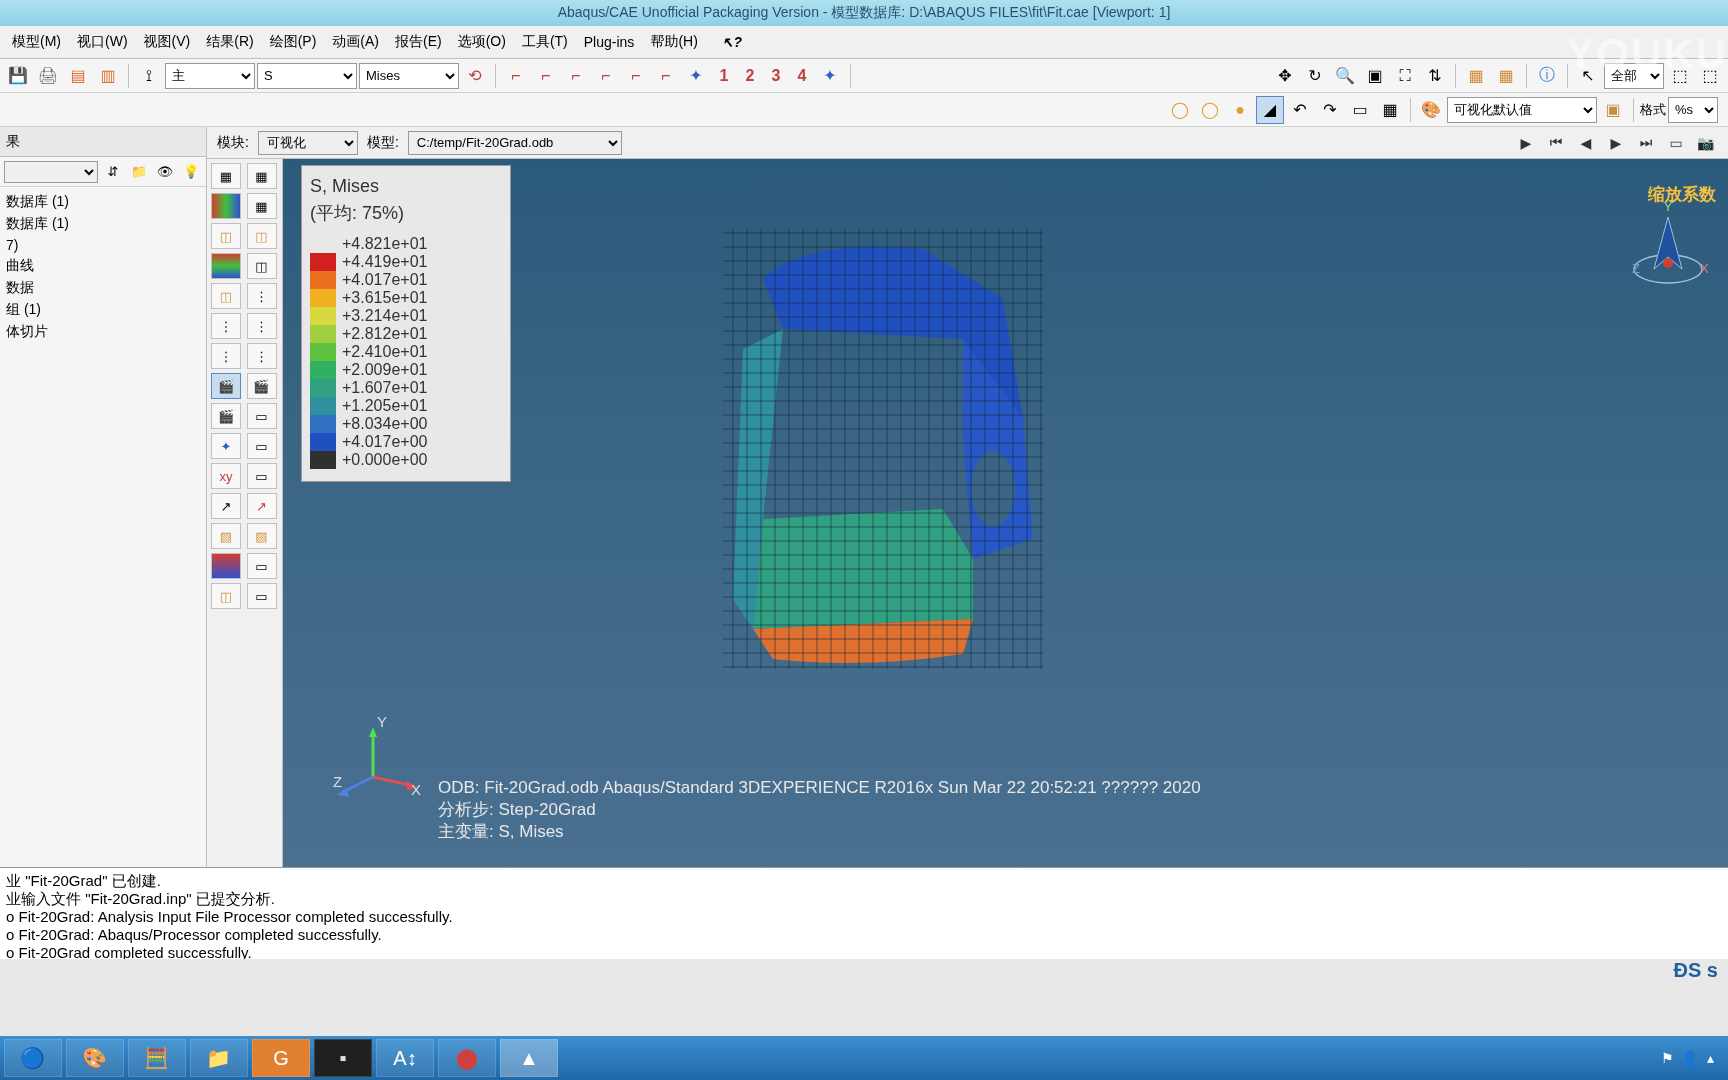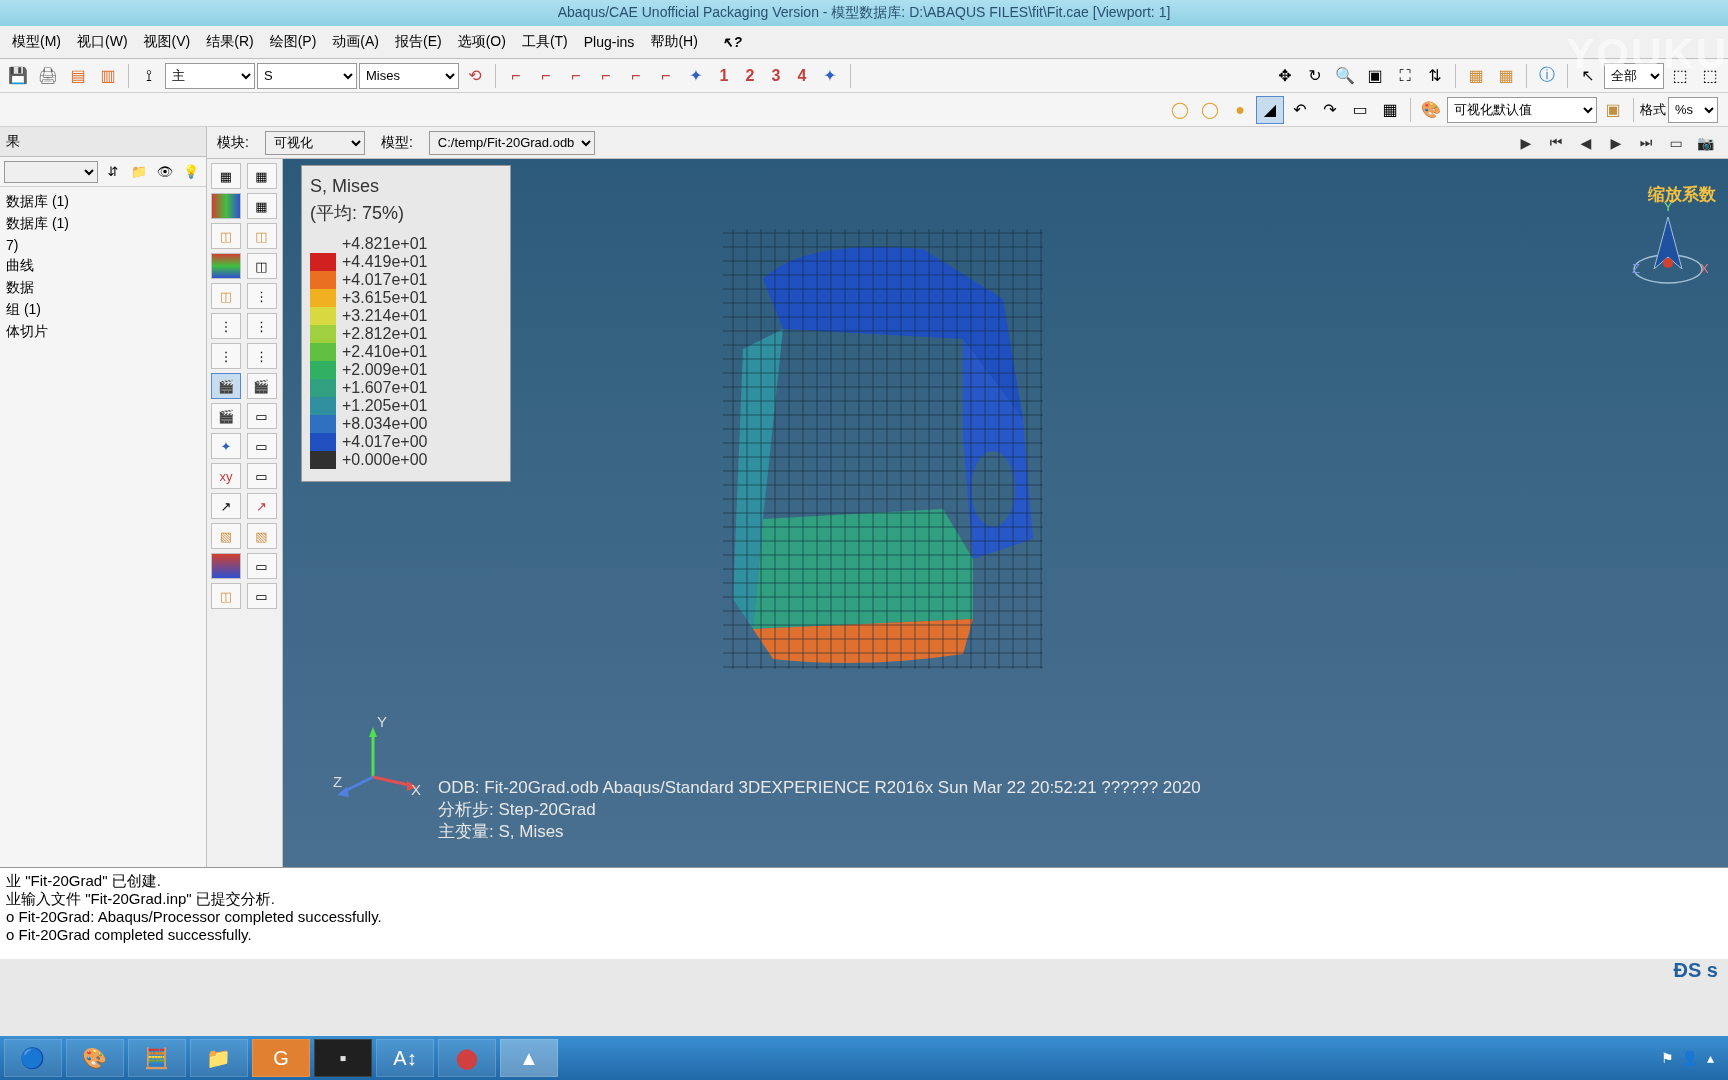--- a/index.html
+++ b/index.html
@@ -22,21 +22,21 @@
 .main-area { display: flex; height: 740px; }
 
 .left-panel { width: 207px; background: #f5f5f5; border-right: 1px solid #c0c0c0; display: flex; flex-direction: column; }
 .panel-header { height: 30px; background: #e8e8e8; border-bottom: 1px solid #c0c0c0; display: flex; align-items: center; padding: 0 6px; font-size: 14px; }
 .panel-toolbar { height: 30px; display: flex; align-items: center; padding: 0 4px; gap: 4px; border-bottom: 1px solid #d0d0d0; }
 .panel-toolbar select { flex: 1; height: 22px; border: 1px solid #999; }
 .mini-btn { width: 22px; height: 22px; display: inline-flex; align-items: center; justify-content: center; cursor: pointer; font-size: 13px; }
 .tree { flex: 1; padding: 4px 2px; overflow: auto; font-size: 14px; }
 .tree-item { padding: 2px 4px; cursor: pointer; white-space: nowrap; }
 
-.context-bar { height: 32px; background: #f0f0f0; display: flex; align-items: center; padding: 0 10px; gap: 16px; border-bottom: 1px solid #c0c0c0; font-size: 14px; }
+.context-bar { height: 32px; background: #f0f0f0; display: flex; align-items: center; padding: 0 10px; gap: 9px; border-bottom: 1px solid #c0c0c0; font-size: 14px; }
 .context-bar select { height: 24px; border: 1px solid #999; font-size: 13px; padding: 0 4px; }
 .play-controls { margin-left: auto; display: flex; gap: 6px; align-items: center; }
 .play-btn { width: 24px; height: 24px; display: inline-flex; align-items: center; justify-content: center; cursor: pointer; font-size: 14px; color: #333; }
 
 .viewport-row { display: flex; flex: 1; }
 .toolbox { width: 76px; background: #f0f0f0; border-right: 1px solid #c0c0c0; padding: 4px; display: grid; grid-template-columns: 1fr 1fr; gap: 4px; align-content: start; }
 .tool { width: 30px; height: 26px; background: #f8f8f8; border: 1px solid #c0c0c0; cursor: pointer; display: flex; align-items: center; justify-content: center; font-size: 13px; }
 .tool.selected { background: #c8dcf0; border-color: #5588cc; }
 
 .viewport { flex: 1; background: linear-gradient(#2c5a7a 0%, #3a6585 40%, #4a7090 100%); position: relative; overflow: hidden; }
@@ -171,21 +171,21 @@
       <div class="tree-item">组 (1)</div>
       <div class="tree-item">体切片</div>
     </div>
   </div>
 
   <div style="flex:1;display:flex;flex-direction:column">
     <div class="context-bar">
       <span>模块:</span>
       <select style="width:100px"><option>可视化</option></select>
       <span>模型:</span>
-      <select style="width:166px"><option>C:/temp/Fit-20Grad.odb</option></select>
+      <select style="width:214px"><option>C:/temp/Fit-20Grad.odb</option></select>
       <div class="play-controls">
         <span class="play-btn">▶</span>
         <span class="play-btn">⏮</span>
         <span class="play-btn">◀</span>
         <span class="play-btn">▶</span>
         <span class="play-btn">⏭</span>
         <span class="play-btn">▭</span>
         <span class="play-btn">📷</span>
       </div>
     </div>
@@ -312,20 +312,21 @@
       </div>
     </div>
   </div>
 </div>
 
 <div class="logo-ds">ƉS s</div>
 
 <div class="console" id="console">
     <div>业 "Fit-20Grad" 已创建.</div>
     <div>业输入文件 "Fit-20Grad.inp" 已提交分析.</div>
+    <div>o Fit-20Grad: Analysis Input File Processor completed successfully.</div>
     <div>o Fit-20Grad: Abaqus/Processor completed successfully.</div>
     <div>o Fit-20Grad completed successfully.</div>
   </div>
 
 <div class="youku">YOUKU</div>
 
 <div class="taskbar">
   <div class="task-item">🔵</div>
   <div class="task-item">🎨</div>
   <div class="task-item">🧮</div>

